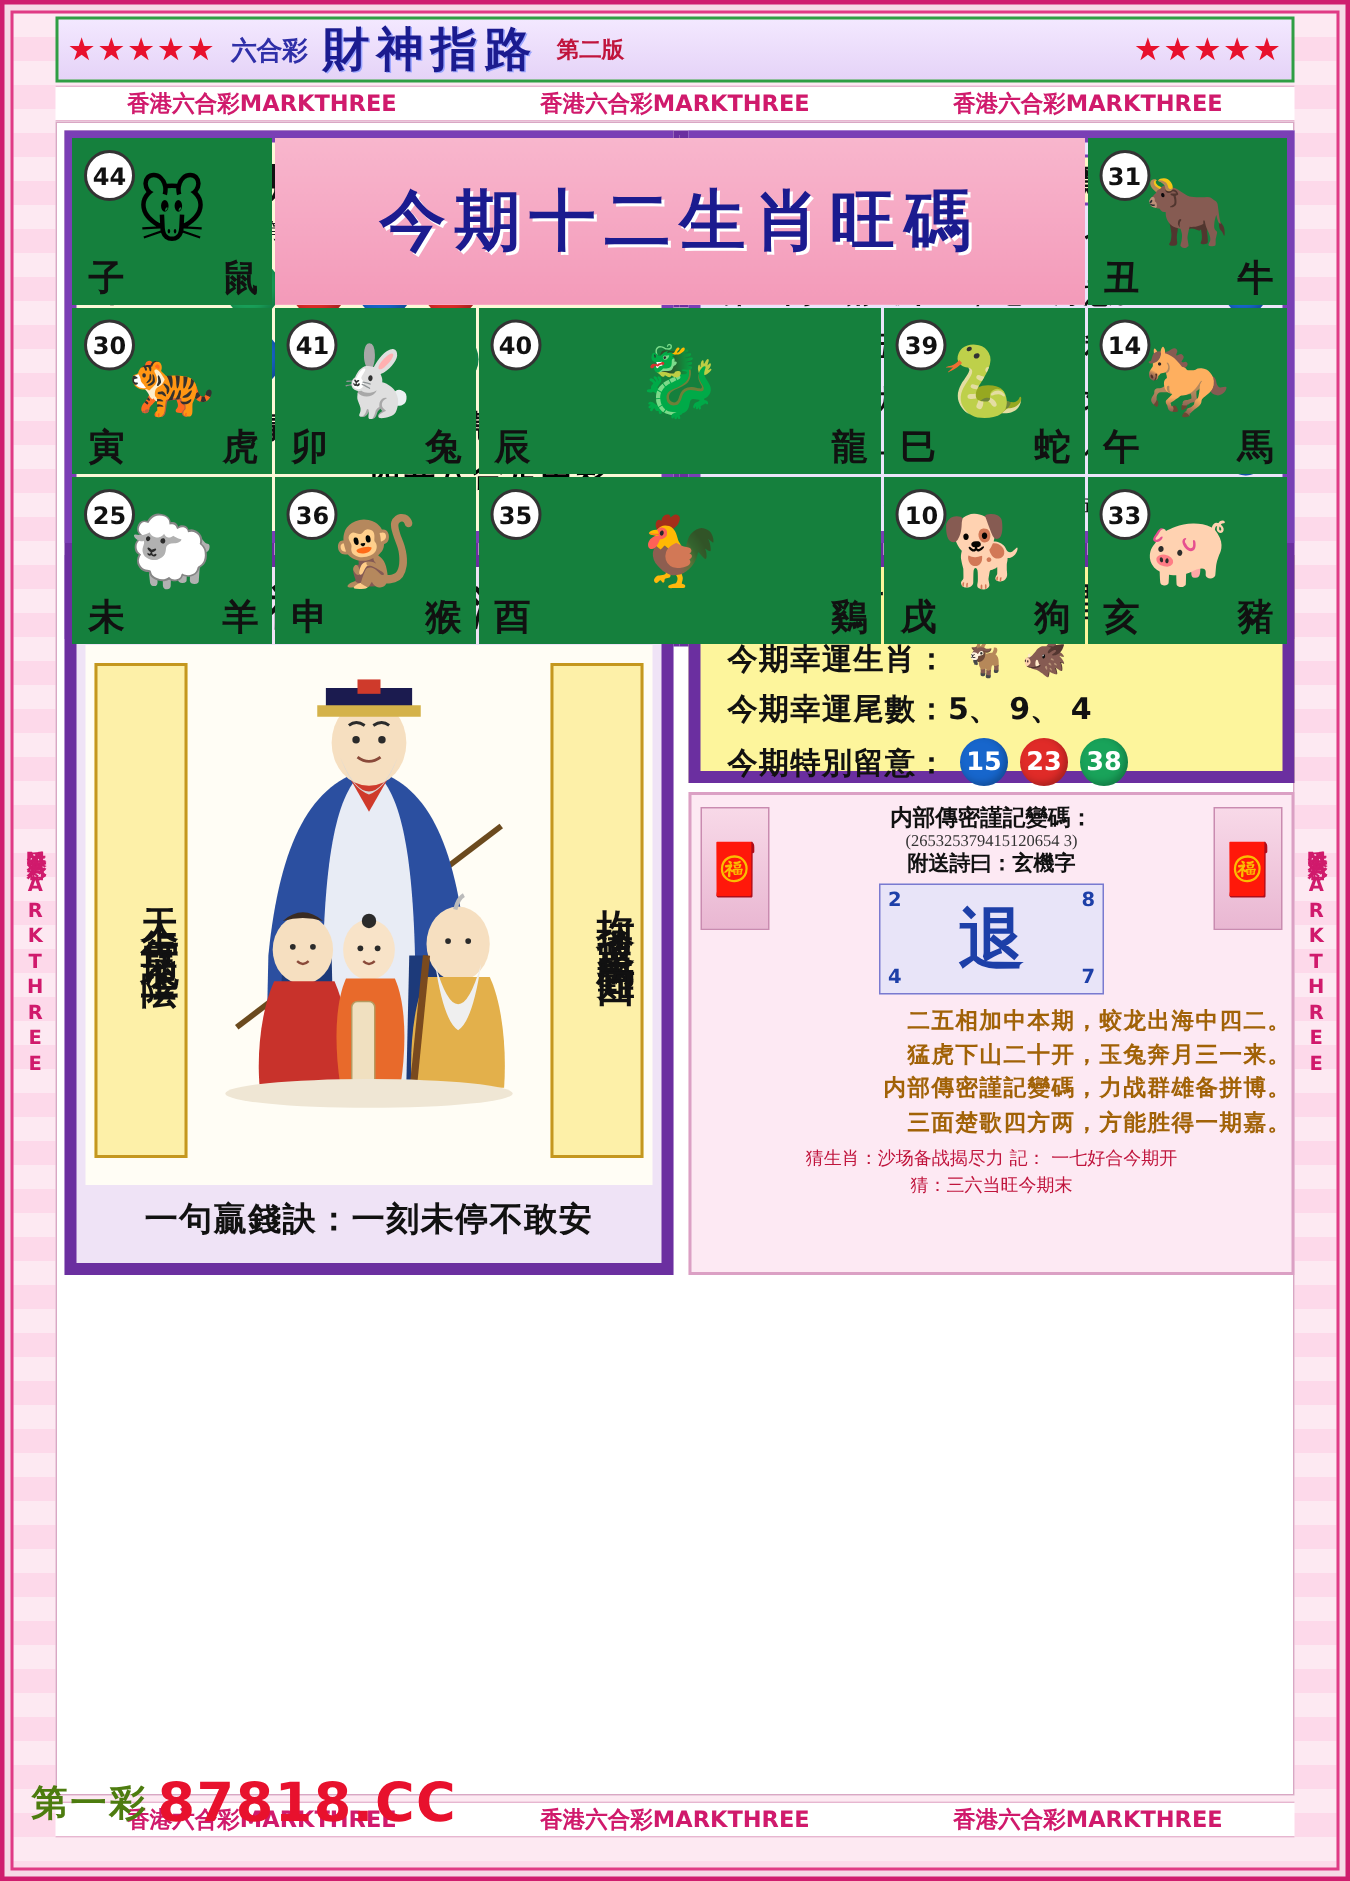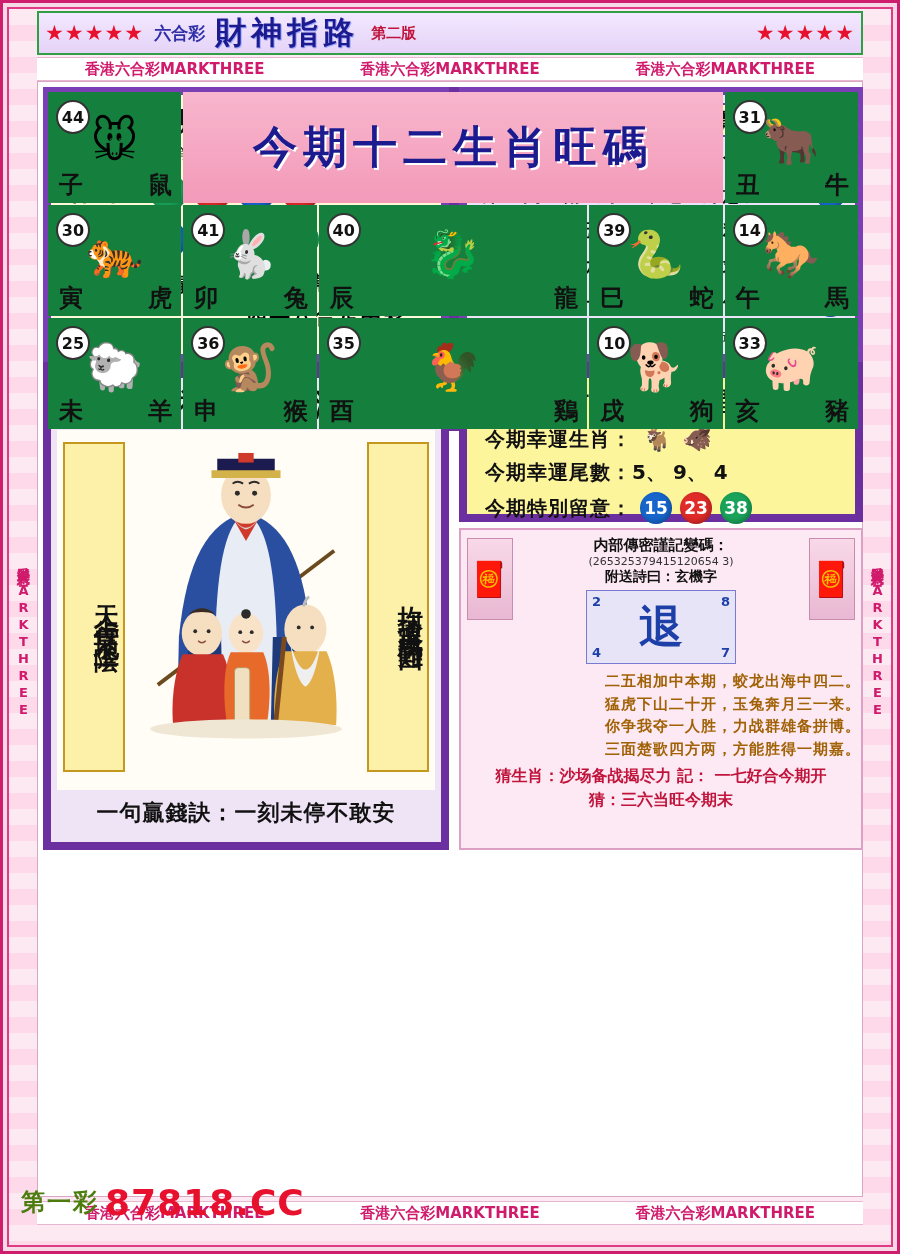--- a/index.html
+++ b/index.html
@@ -163,33 +163,33 @@
   .boxE { left: 416px; top: 441px; width: 404px; height: 322px; background: #fde9f3; border: 2px solid #dba0c4; }
   .door {
     position: absolute; top: 8px; width: 46px; height: 82px;
     background: linear-gradient(180deg,#f8d9e8,#e9b7d2);
     border: 1px solid #c98bb0;
     display:flex; align-items:center; justify-content:center; font-size: 34px;
   }
   .door-l { left: 6px; }
   .door-r { right: 6px; }
   .e-head { text-align: center; font-size: 15px; font-weight: bold; padding-top: 6px; color: #111; }
-  .e-code { text-align: center; font-size: 11px; color: #333; }
+  .e-code { text-align: center; font-size: 11px; color: #333; font-family: Liberation Serif, serif; }
   .e-sub { text-align: center; font-size: 14px; font-weight: bold; color: #111; }
   .magic-box {
     margin: 4px auto 0; width: 150px; height: 74px;
     background: #e8e4f8; border: 1px solid #7a7ad0;
     position: relative;
   }
   .magic-box .big { position: absolute; inset: 0; display:flex; align-items:center; justify-content:center; font-size: 44px; font-weight: bold; color: #1d3fa8;}
   .magic-box .c { position: absolute; font-size: 13px; color: #1d3fa8; font-weight: bold;}
   .c-tl { left: 5px; top: 3px; } .c-tr { right: 5px; top: 3px; }
   .c-bl { left: 5px; bottom: 3px; } .c-br { right: 5px; bottom: 3px; }
   .e-verse { margin-top: 6px; text-align: right; font-size: 15px; color: #a16207; font-weight: bold; line-height: 1.5; letter-spacing: 1px;}
-  .e-foot { margin-top: 4px; font-size: 16px; color: #c0143c; text-align:center; line-height:1.5;font-weight:bold;}
+  .e-foot { margin-top: 4px; font-size: 12px; color: #c0143c; text-align:center; line-height:1.5;}
 
   
   .boxF { left: 0; top: 771px; width: 820px; height: 339px; background: #fce8f1; border: 3px solid #6b2fa0; }
   .ztable { width: 100%; height: 100%; border-collapse: collapse; table-layout: fixed; }
   .ztable td { border: 2px solid #6b2fa0; position: relative; background: #15803d; vertical-align: bottom; height: 113px;}
   .zbadge {
     position: absolute; left: 8px; top: 8px;
     width: 34px; height: 34px; border-radius: 50%;
     background: #fff; border: 2px solid #333;
     display: flex; align-items: center; justify-content: center;
@@ -399,21 +399,21 @@
       <div class="magic-box">
         <span class="c c-tl">2</span>
         <span class="c c-tr">8</span>
         <span class="c c-bl">4</span>
         <span class="c c-br">7</span>
         <span class="big">退</span>
       </div>
       <div class="e-verse">
         <div>二五相加中本期，蛟龙出海中四二。</div>
         <div>猛虎下山二十开，玉兔奔月三一来。</div>
-        <div>你争我夺一人胜，力战群雄备拼博。</div>
+        <div>内部傳密謹記變碼，力战群雄备拼博。</div>
         <div>三面楚歌四方两，方能胜得一期嘉。</div>
       </div>
       <div class="e-foot">
         <div>猜生肖：沙场备战揭尽力  記：  一七好合今期开</div>
         <div>猜：三六当旺今期末</div>
       </div>
     </div>
 
     <div class="boxF">
       <table class="ztable">

